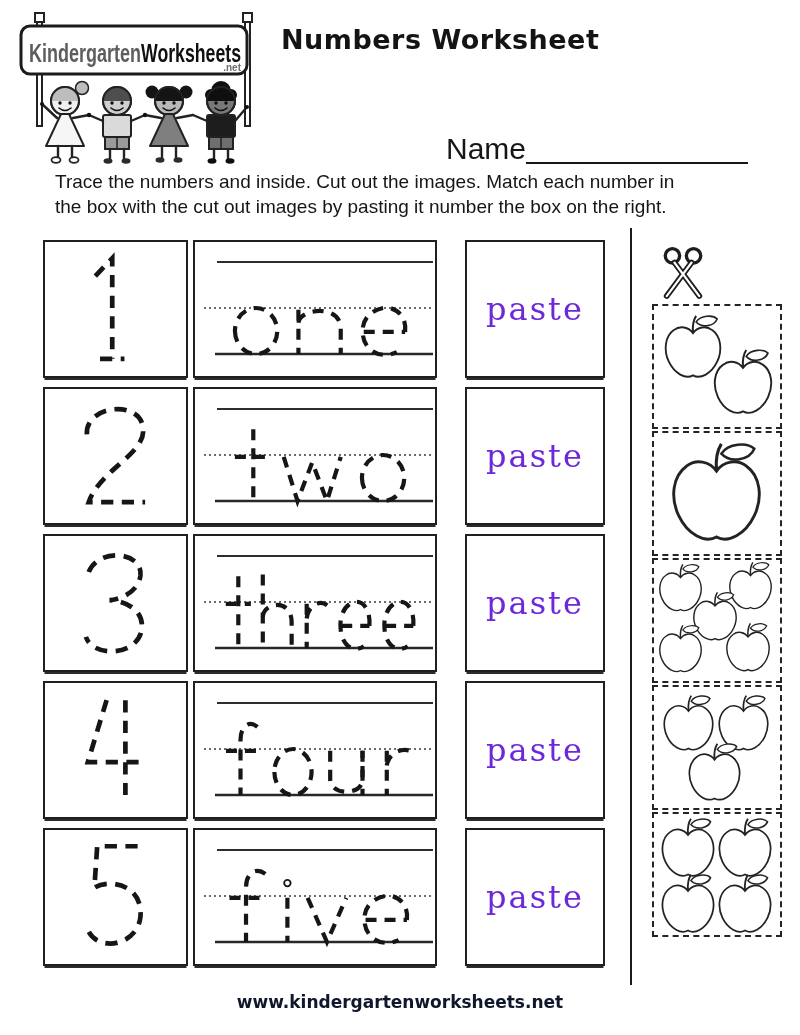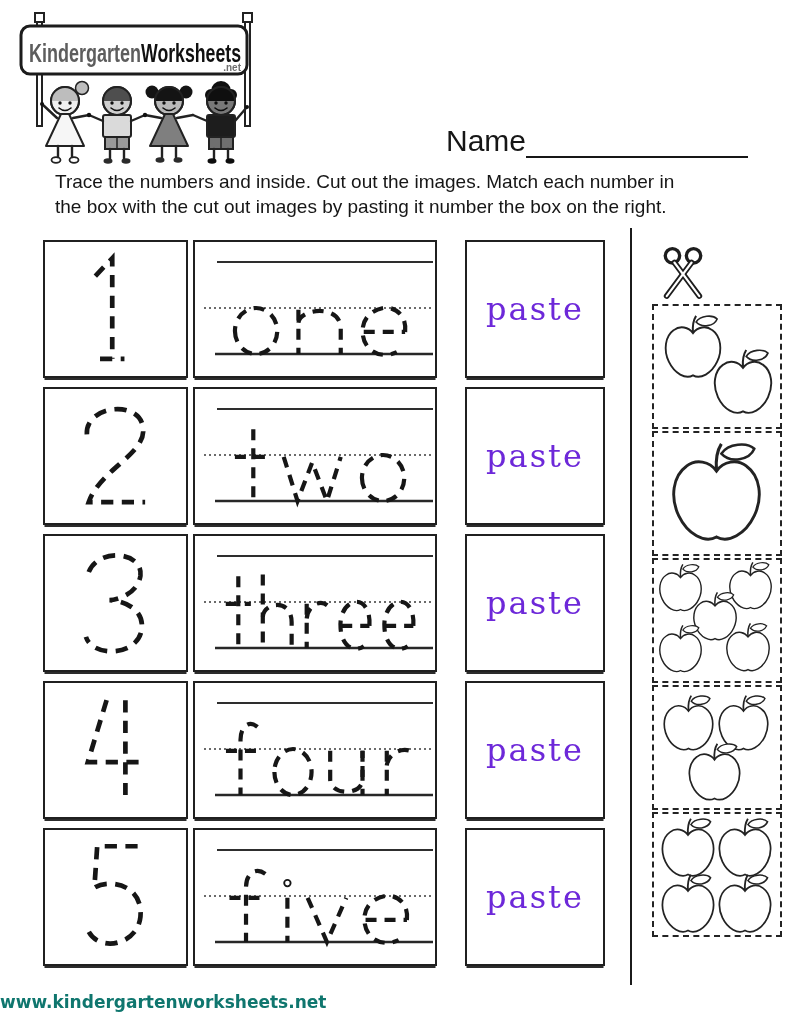--- a/index.html
+++ b/index.html
@@ -4,21 +4,21 @@
 <style>
   html,body{margin:0;padding:0;background:#fff;}
   .sheet{position:relative;width:800px;height:1035px;background:#ffffff;overflow:hidden;
          font-family:"Liberation Sans",sans-serif;color:#1d1d1d;border-radius:28px;}
 
   
   .logo{position:absolute;left:8px;top:8px;width:252px;height:168px;}
   .logo text{font-family:"Liberation Sans",sans-serif;}
   .page-title{position:absolute;left:281px;top:24px;font-family:"DejaVu Sans",sans-serif;
               font-weight:bold;font-size:27px;letter-spacing:.5px;color:#141414;}
-  .name-row{position:absolute;left:446px;top:124px;display:flex;align-items:flex-end;}
+  .name-row{position:absolute;left:446px;top:132px;display:flex;}
   .name-label{font-size:30px;color:#161616;}
   .name-line{display:inline-block;width:222px;height:30px;border-bottom:2px solid #161616;}
 
   .instructions{position:absolute;left:55px;top:170px;width:710px;font-size:19px;
                 line-height:24.5px;color:#161616;}
   .instructions span{display:block;}
 
   
   .trace-table{position:absolute;left:43px;top:240px;width:562px;}
   .row{position:relative;height:138px;margin-bottom:9px;}
@@ -39,22 +39,22 @@
   .line-bot{stroke:#282828;stroke-width:2.6px;}
 
   
   .divider{position:absolute;left:630px;top:228px;width:2px;height:757px;background:#1b1b1b;}
   .cutouts{position:absolute;left:652px;top:246px;width:132px;}
   .scissors{display:block;margin:0 0 2px 8px;}
   .cutbox{width:126px;height:121px;border:2px dashed #242424;margin-bottom:2px;
           box-sizing:content-box;background:#fff;}
   .cutbox svg{display:block;}
 
-  .footer{position:absolute;left:0;right:0;top:992px;text-align:left;
-          font-family:"DejaVu Sans",sans-serif;font-weight:bold;font-size:17px;color:#0f766e;}
+  .footer{position:absolute;left:0;right:0;top:992px;text-align:center;
+          font-family:"DejaVu Sans",sans-serif;font-weight:bold;font-size:17px;color:#0f172a;}
 </style>
 </head>
 <body>
 
 <div class="sheet">
 
   <svg width="0" height="0" style="position:absolute" aria-hidden="true">
     <defs>
       <symbol id="apple-shape" viewBox="0 0 100 112">
         <path d="M50,31 C43,21 29,18 19,26 C5,36 2,58 11,77 C20,96 38,106 50,99
@@ -140,20 +140,21 @@
       <path d="M227,113 L239,99" stroke="#222" stroke-width="2.4"></path>
         <circle cx="239" cy="99" r="2" fill="#111"></circle>
       <rect x="201" y="129" width="24" height="12" fill="#6f6f6f" stroke="#222" stroke-width="2"></rect>
       <path d="M213,129 L213,141" stroke="#222" stroke-width="1.5"></path>
       <path d="M206,141 L206,151 M220,141 L220,151" stroke="#222" stroke-width="2.4"></path>
       <ellipse cx="204" cy="153" rx="4.5" ry="2.8" fill="#0d0d0d"></ellipse>
       <ellipse cx="222" cy="153" rx="4.5" ry="2.8" fill="#0d0d0d"></ellipse>
     </g>
   </svg>
 
+  <div class="page-title">Numbers Worksheet</div>
 
   <div class="name-row">
     <span class="name-label">Name</span>
       <span class="name-line"></span>
   </div>
 
   <div class="instructions">
     <span>Trace the numbers and inside. Cut out the images. Match each number in</span>
     <span>the box with the cut out images by pasting it number the box on the right.</span>
   </div>

